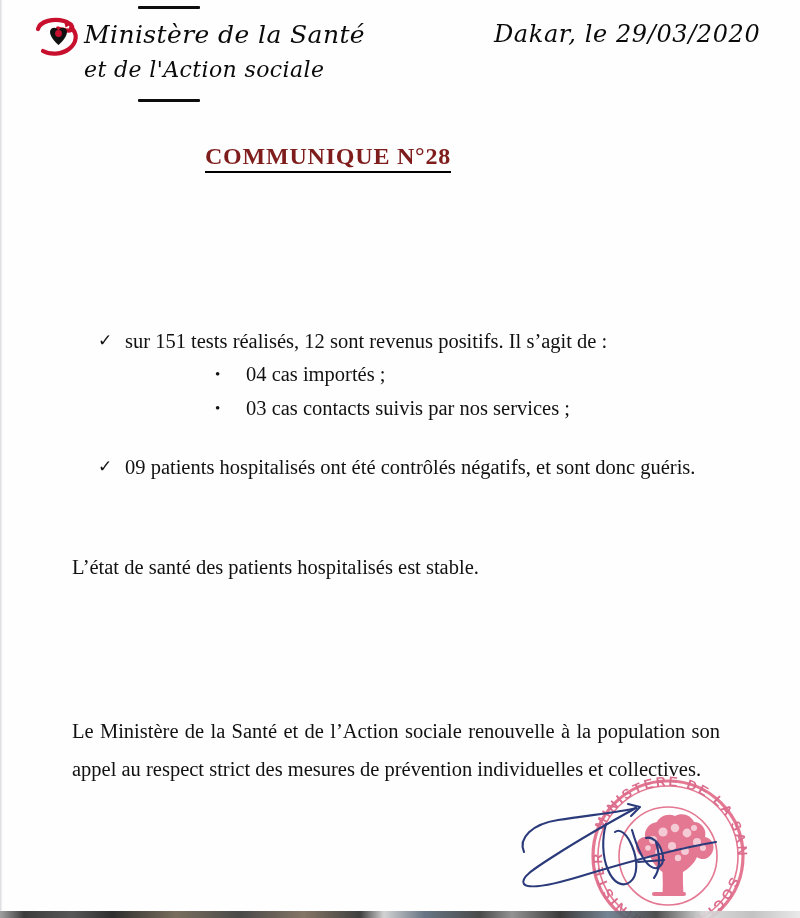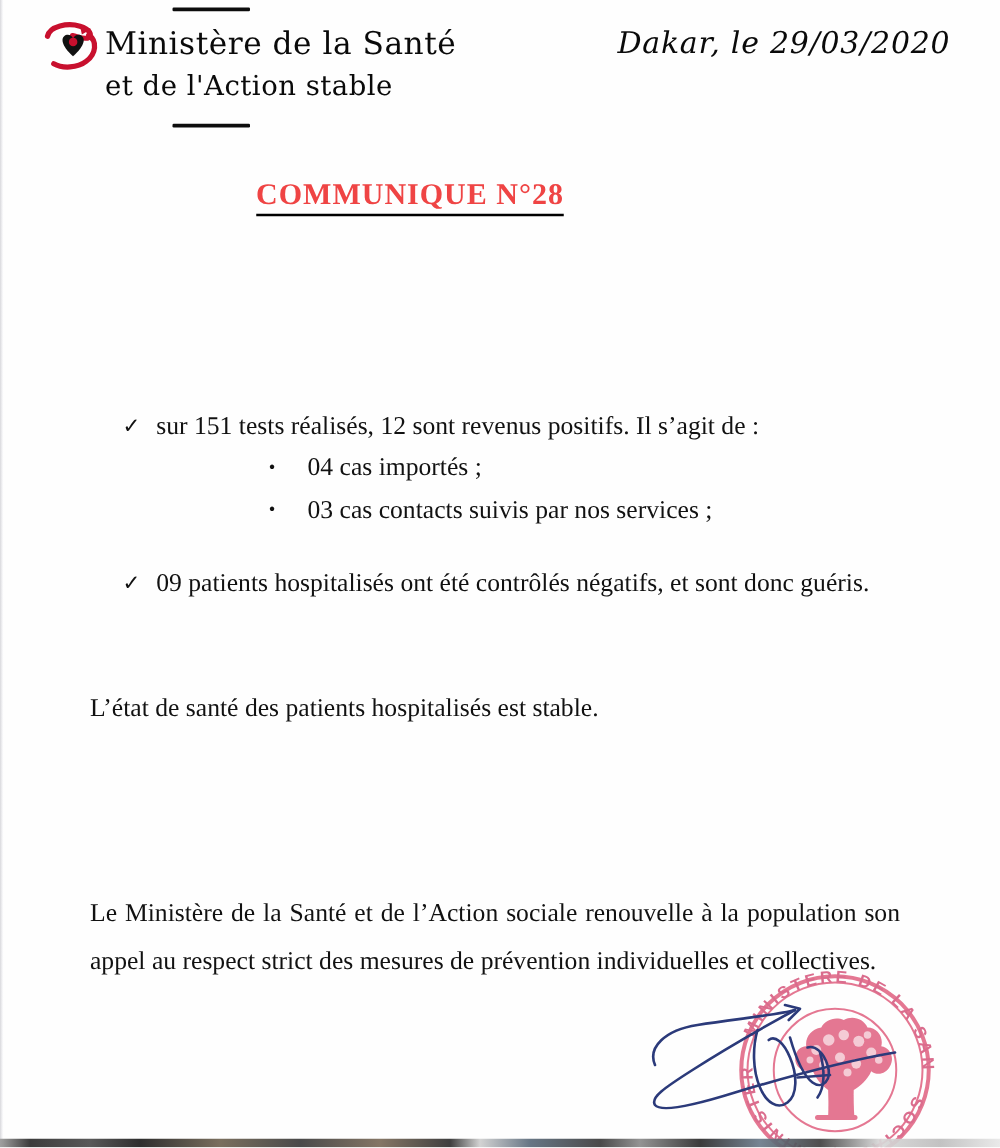--- a/index.html
+++ b/index.html
@@ -52,20 +52,21 @@
 
   .logo {
     position: absolute;
     left: 30px; top: 16px;
     width: 56px; height: 42px;
   }
 
   .ministry-line1, .ministry-line2 {
     position: absolute;
     font-family: "DejaVu Serif", "Liberation Serif", serif;
+    font-style: italic;
     color: #0a0a0a;
     white-space: nowrap;
     letter-spacing: .4px;
   }
   .ministry-line1 { left: 84px; top: 20px; font-size: 25px; }
   .ministry-line2 { left: 84px; top: 57px; font-size: 22px; }
 
   .date-line {
     position: absolute;
     left: 470px; top: 20px;
@@ -80,21 +81,21 @@
 
   
   .title {
     position: absolute;
     left: 0; top: 143px;
     width: 656px;
     text-align: center;
     font-size: 24px;
     font-weight: bold;
     letter-spacing: .8px;
-    color: #ef4444;
+    color: #7f1d1d;
   }
   .title span {
     border-bottom: 2px solid #000;
     padding-bottom: 2px;
   }
 
   
   .body-block { position: absolute; left: 72px; width: 648px; }
 
   p.para {
@@ -180,21 +181,21 @@
 
     <svg class="logo" viewBox="0 0 56 42">
       <path d="M8 13 C10 5, 24 2, 34 5 C42 7.5, 44 12, 41 14 C38 16, 33 13.5, 28 12.5" fill="none" stroke="#c8102e" stroke-width="4.2" stroke-linecap="round"></path>
       <path d="M41 12 C48 17, 47 27, 39 33 C32 38.5, 20 39, 13 35" fill="none" stroke="#c8102e" stroke-width="4.2" stroke-linecap="round"></path>
       <path d="M34 4.5 L43 7.2 L35.5 11.5 Z" fill="#c8102e"></path>
       <path d="M20 16 C20 11, 27 10, 28.5 15 C30 10, 37 11, 37 16 C37 22, 28.5 29, 28.5 29 C28.5 29, 20 22, 20 16 Z" fill="#111111"></path>
       <circle cx="28.5" cy="17.5" r="3.4" fill="#c8102e"></circle>
     </svg>
 
     <div class="ministry-line1">Ministère de la Santé</div>
-    <div class="ministry-line2">et de l'Action stable</div>
+    <div class="ministry-line2">et de l'Action sociale</div>
 
     <div class="date-line">Dakar, le 29/03/2020</div>
   </div>
 
   <div class="title">
     <span>COMMUNIQUE N°28</span>
   </div>
 
 
   <div class="check-item check-1">

